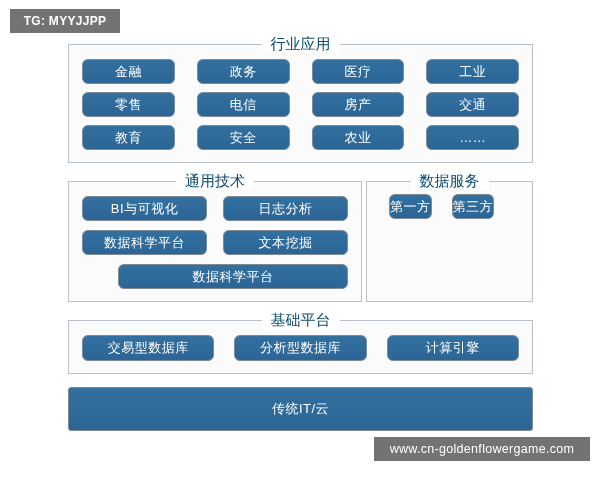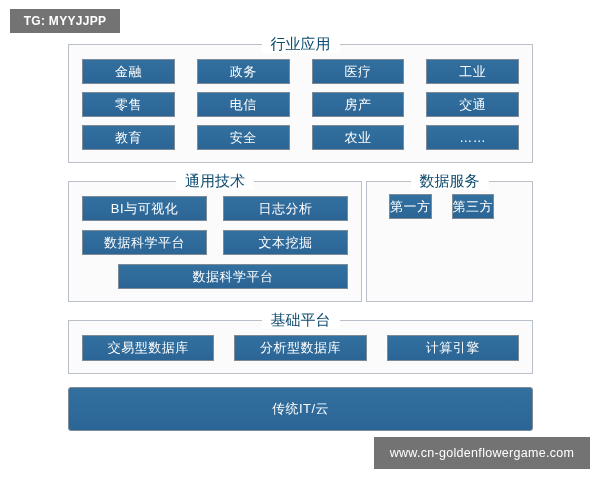--- a/index.html
+++ b/index.html
@@ -30,21 +30,21 @@
     left: 10px;
     top: 9px;
     width: 110px;
     height: 24px;
     font-size: 12px;
   }
   .wm-br {
     left: 374px;
     top: 437px;
     width: 216px;
-    height: 32px;
+    height: 24px;
     font-size: 12.5px;
     font-weight: normal;
   }
 
   
   .diagram {
     position: absolute;
     left: 68px;
     top: 44px;
     width: 465px;
@@ -71,21 +71,21 @@
   }
   .panel-body {
     padding: 14px 13px 12px 13px;
   }
 
   
   .chip {
     background: #2e6a9e;
     background-image: linear-gradient(180deg, #32709f 0%, #2b6596 100%);
     border: 1px solid #7e8b96;
-    border-radius: 0;
+    border-radius: 6px;
     color: #ffffff;
     font-size: 13px;
     height: 25px;
     display: flex;
     align-items: center;
     justify-content: center;
     box-sizing: border-box;
     letter-spacing: 0.5px;
     white-space: nowrap;
   }

